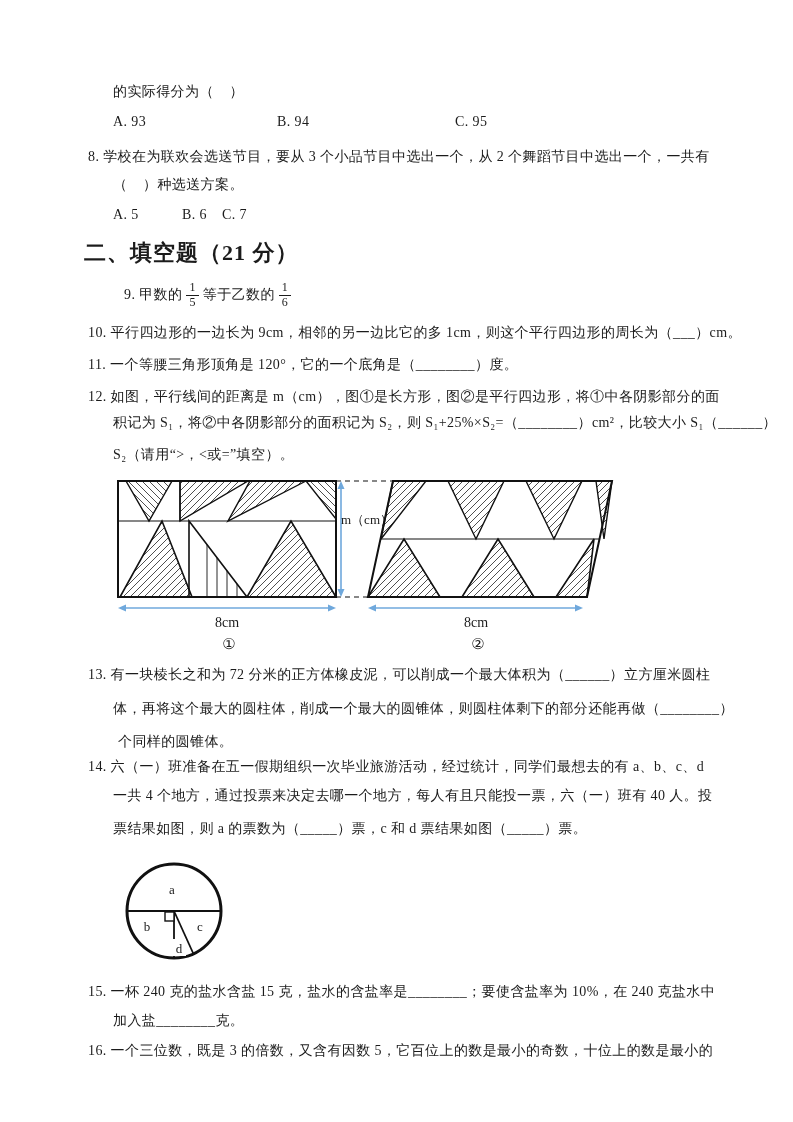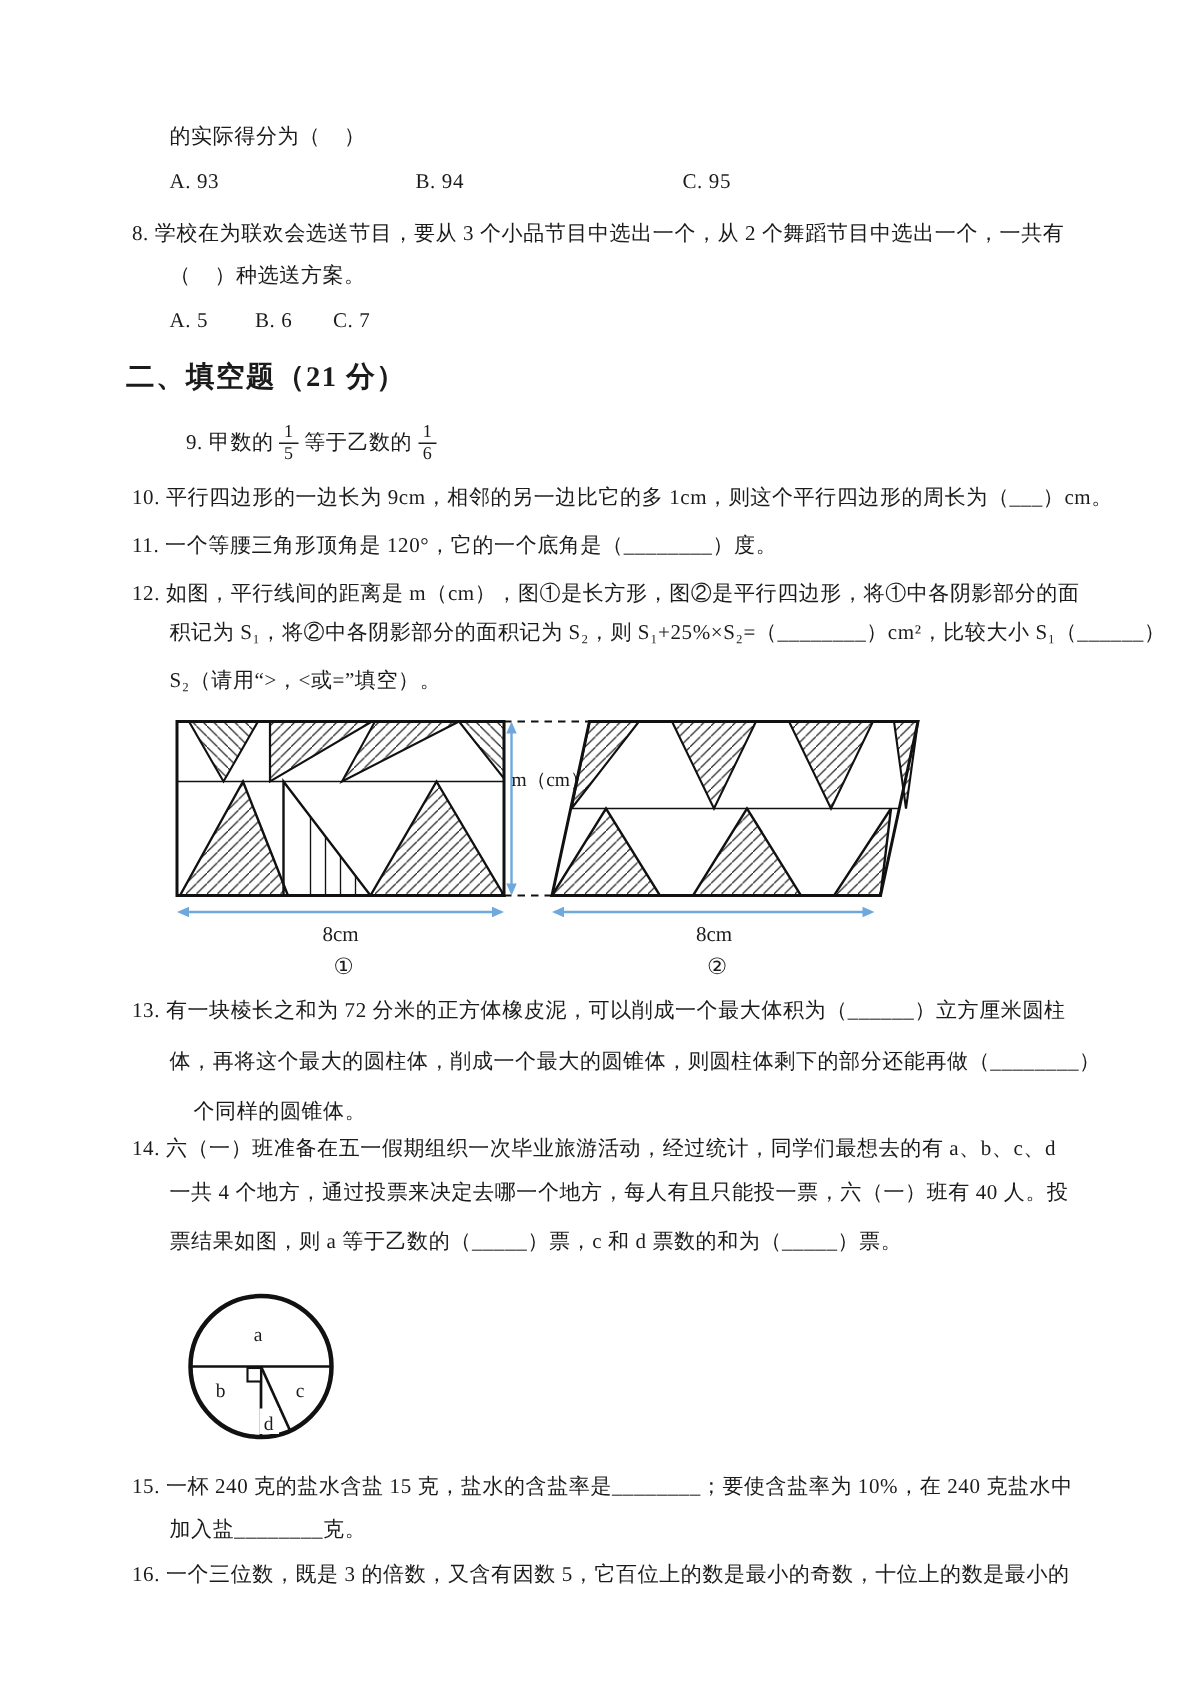--- a/index.html
+++ b/index.html
@@ -4,21 +4,21 @@
 <style>
   html,body{margin:0;padding:0;background:#ffffff;}
   .page{
     position:relative;width:793px;height:1122px;background:#ffffff;overflow:hidden;
     font-family:"Liberation Serif","DejaVu Serif",serif;color:#1b1b1b;
   }
   .ln{
     position:absolute;white-space:pre;font-size:14px;letter-spacing:0.4px;line-height:18px;
   }
   .heading{
-    position:absolute;white-space:pre;font-size:19px;font-weight:bold;letter-spacing:1px;text-align:center;
+    position:absolute;white-space:pre;font-size:22px;font-weight:bold;letter-spacing:1px;text-align:center;
   }
   .q9line{
     position:absolute;display:inline-flex;align-items:center;white-space:pre;
     font-size:14px;letter-spacing:0.4px;margin-left:36px;
   }
   .frac{display:inline-flex;flex-direction:column;align-items:center;
     font-size:12px;line-height:1.15;margin:0 4px;}
   .frac .num{border-bottom:1px solid #1b1b1b;padding:0 3px;}
   .frac .den{padding:0 3px;}
   svg text{font-family:"Liberation Serif","DejaVu Serif",serif;fill:#1b1b1b;}
@@ -29,21 +29,21 @@
 <div class="page">
 
   <div class="ln" style="left:113px;top:83px">的实际得分为（    ）</div>
   <div class="ln" style="left:113px;top:113px">A. 93</div>
   <div class="ln" style="left:277px;top:113px">B. 94</div>
   <div class="ln" style="left:455px;top:113px">C. 95</div>
 
   <div class="ln" style="left:88px;top:148px">8. 学校在为联欢会选送节目，要从 3 个小品节目中选出一个，从 2 个舞蹈节目中选出一个，一共有</div>
   <div class="ln" style="left:113px;top:176px">（    ）种选送方案。</div>
   <div class="ln" style="left:113px;top:206px">A. 5</div>
-  <div class="ln" style="left:170px;top:206px">B. 6</div>
+  <div class="ln" style="left:182px;top:206px">B. 6</div>
   <div class="ln" style="left:222px;top:206px">C. 7</div>
 
   <div class="heading" style="left:84px;top:238px">二、填空题（21 分）</div>
 
   <div class="q9line" style="left:88px;top:276px;height:38px">
     <span>9. 甲数的</span>
     <span class="frac">
       <span class="num">1</span>
       <span class="den">5</span>
     </span>
@@ -120,24 +120,24 @@
       <line x1="264" y1="131" x2="467" y2="131" stroke="#6fa8dc" stroke-width="1.6"></line>
       <polygon points="258,131 266,127.5 266,134.5" fill="#6fa8dc"></polygon>
       <polygon points="473,131 465,127.5 465,134.5" fill="#6fa8dc"></polygon>
     </g>
     <text x="366" y="150" font-size="14" text-anchor="middle">8cm</text>
     <text x="368" y="172" font-size="15" text-anchor="middle">②</text>
   </svg>
 
   <div class="ln" style="left:88px;top:666px">13. 有一块棱长之和为 72 分米的正方体橡皮泥，可以削成一个最大体积为（______）立方厘米圆柱</div>
   <div class="ln" style="left:113px;top:700px">体，再将这个最大的圆柱体，削成一个最大的圆锥体，则圆柱体剩下的部分还能再做（________）</div>
-  <div class="ln" style="left:129px;top:733px">个同样的圆锥体。</div>
+  <div class="ln" style="left:118px;top:733px">个同样的圆锥体。</div>
   <div class="ln" style="left:88px;top:758px">14. 六（一）班准备在五一假期组织一次毕业旅游活动，经过统计，同学们最想去的有 a、b、c、d</div>
   <div class="ln" style="left:113px;top:787px">一共 4 个地方，通过投票来决定去哪一个地方，每人有且只能投一票，六（一）班有 40 人。投</div>
-  <div class="ln" style="left:113px;top:820px">票结果如图，则 a 等于乙数的（_____）票，c 和 d 票数的和为（_____）票。</div>
+  <div class="ln" style="left:113px;top:820px">票结果如图，则 a 的票数为（_____）票，c 和 d 票结果如图（_____）票。</div>
 
   <svg style="position:absolute;left:119px;top:858px" width="112" height="108" viewBox="0 0 112 108">
     <circle cx="55" cy="53" r="47" fill="none" stroke="#111" stroke-width="3"></circle>
     <line x1="8" y1="53" x2="102" y2="53" stroke="#111" stroke-width="1.8"></line>
     <line x1="55" y1="53" x2="55" y2="100" stroke="#111" stroke-width="1.8"></line>
     <line x1="55" y1="53" x2="74.5" y2="96" stroke="#111" stroke-width="1.8"></line>
     <rect x="46" y="54" width="9" height="9" fill="#ffffff" stroke="#111" stroke-width="1.4"></rect>
     <rect x="54" y="81" width="13" height="17" fill="#ffffff"></rect>
     <text x="53" y="36" font-size="13" text-anchor="middle">a</text>
     <text x="28" y="73" font-size="13" text-anchor="middle">b</text>

